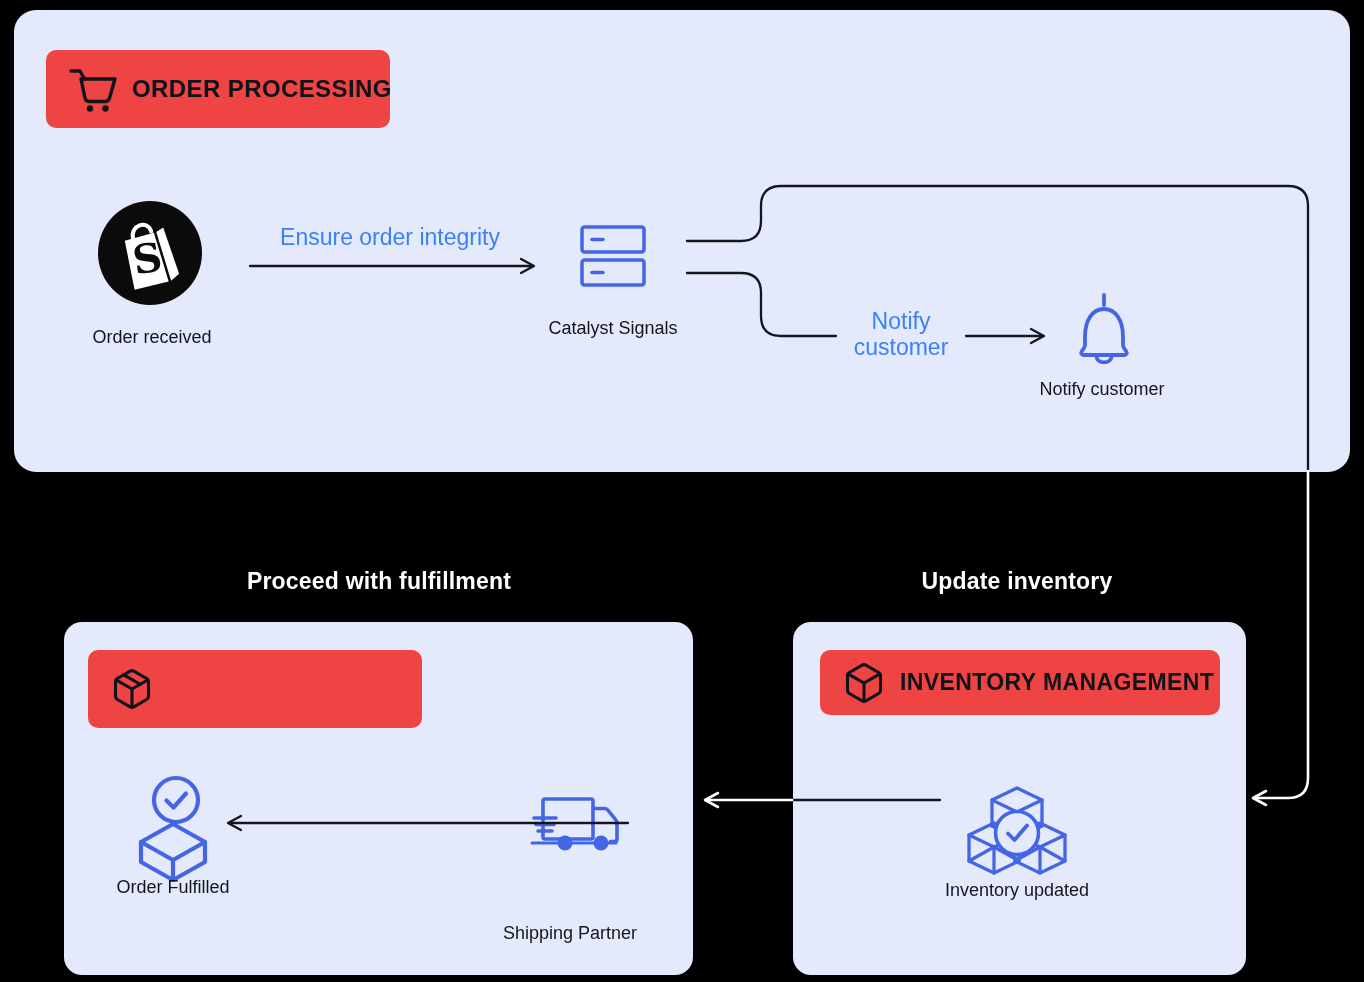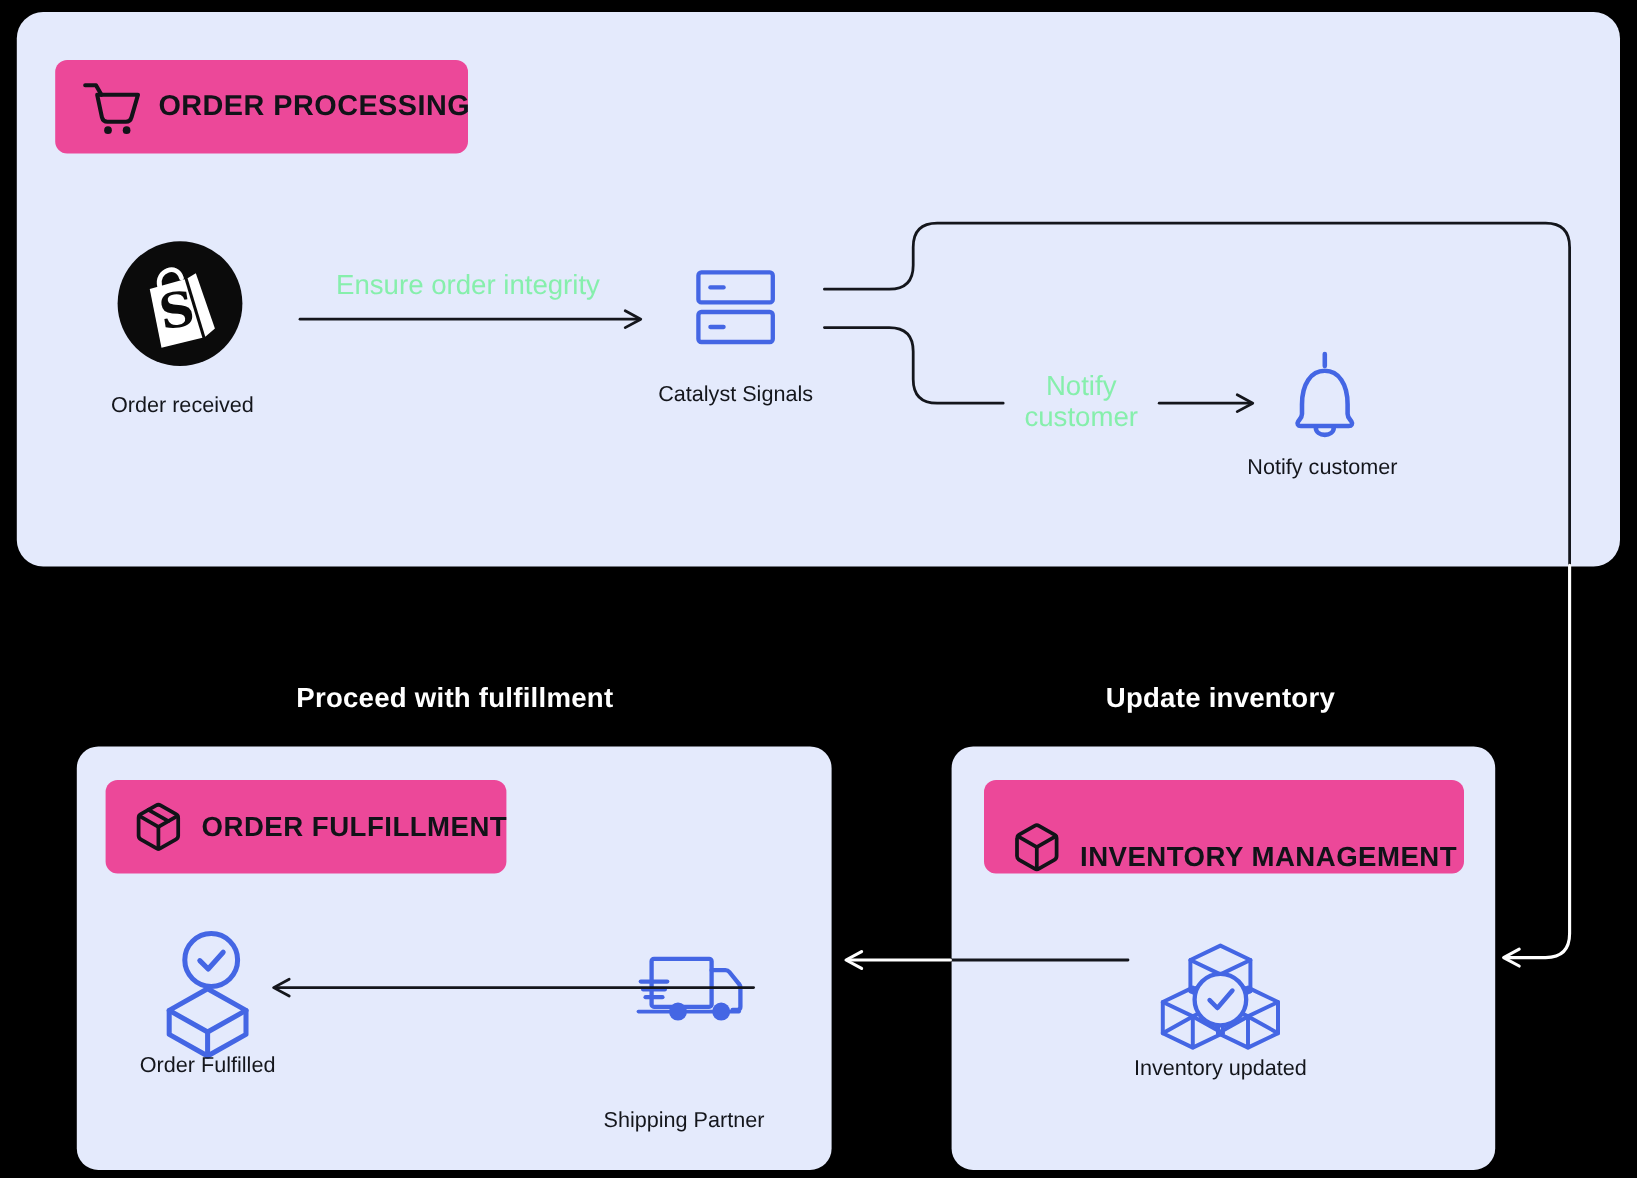--- a/index.html
+++ b/index.html
@@ -5,35 +5,35 @@
   html,body{margin:0;padding:0;background:#000;}
   .canvas{
     position:relative;width:1364px;height:982px;background:#000;
     font-family:"Liberation Sans",sans-serif;overflow:hidden;border-radius:14px;
   }
   .panel{position:absolute;background:#e4eafc;border-radius:22px;}
   .panel.top{left:14px;top:10px;width:1336px;height:462px;}
   .panel.fulfillment{left:64px;top:622px;width:629px;height:353px;border-radius:18px;}
   .panel.inventory{left:793px;top:622px;width:453px;height:353px;border-radius:18px;}
   .badge{
-    position:absolute;background:#ec4899;border-radius:10px;display:flex;align-items:center;
+    position:absolute;background:#ef4444;border-radius:10px;display:flex;align-items:center;
     gap:14px;padding:0 22px;box-sizing:border-box;
   }
   .badge .badge-label{
     color:#111318;font-weight:700;font-size:23px;letter-spacing:.4px;white-space:nowrap;
   }
   .badge.op{left:46px;top:50px;width:344px;height:78px;}
   .badge.op .badge-label{font-size:24px;}
   .badge.of{left:88px;top:650px;width:334px;height:78px;}
-  .badge.im{left:820px;top:650px;width:400px;height:78px;align-items:flex-end;}
+  .badge.im{left:820px;top:650px;width:400px;height:65px;}
   .node-label{
     position:absolute;color:#14161c;font-size:18px;font-weight:500;text-align:center;line-height:1.14;
   }
   .edge-label{
-    position:absolute;color:#86efac;font-size:23px;font-weight:500;text-align:center;line-height:1.14;
+    position:absolute;color:#3b82f6;font-size:23px;font-weight:500;text-align:center;line-height:1.14;
   }
   .section-label{
     position:absolute;color:#fff;font-size:23px;font-weight:700;text-align:center;letter-spacing:.2px;
   }
   .icon{position:absolute;}
   svg{display:block;}
   .overlay{position:absolute;left:0;top:0;pointer-events:none;}
 </style>
 </head>
 <body>
@@ -97,21 +97,20 @@
 
   <div class="badge of">
     <span class="icon-wrap">
       <svg width="44" height="44" viewBox="0 0 24 24" fill="none" stroke="#111318" stroke-width="1.7" stroke-linecap="round" stroke-linejoin="round">
         <path d="M11 21.73a2 2 0 0 0 2 0l7-4A2 2 0 0 0 21 16V8a2 2 0 0 0-1-1.73l-7-4a2 2 0 0 0-2 0l-7 4A2 2 0 0 0 3 8v8a2 2 0 0 0 1 1.73Z"></path>
         <path d="M12 22V12"></path>
         <path d="m3.3 7 8.7 5 8.7-5"></path>
         <path d="m7.5 4.27 9 5.15"></path>
       </svg>
     </span>
-    <span class="badge-label">ORDER FULFILLMENT</span>
   </div>
 
   <div class="icon" style="left:128px;top:774px;">
     <svg width="90" height="112" viewBox="0 0 90 112" fill="none" stroke="#4466e4" stroke-width="4.2" stroke-linecap="round" stroke-linejoin="round">
       <path d="M13 68 L45 50 L77 68 L45 86 Z"></path>
       <path d="M13 68 V88 L45 106 L77 88 V68"></path>
       <path d="M45 86 V106"></path>
       <circle cx="48" cy="26" r="22" fill="#e4eafc"></circle>
       <path d="M38.5 26.5 L45.5 33.5 L58 19.5"></path>
     </svg>

